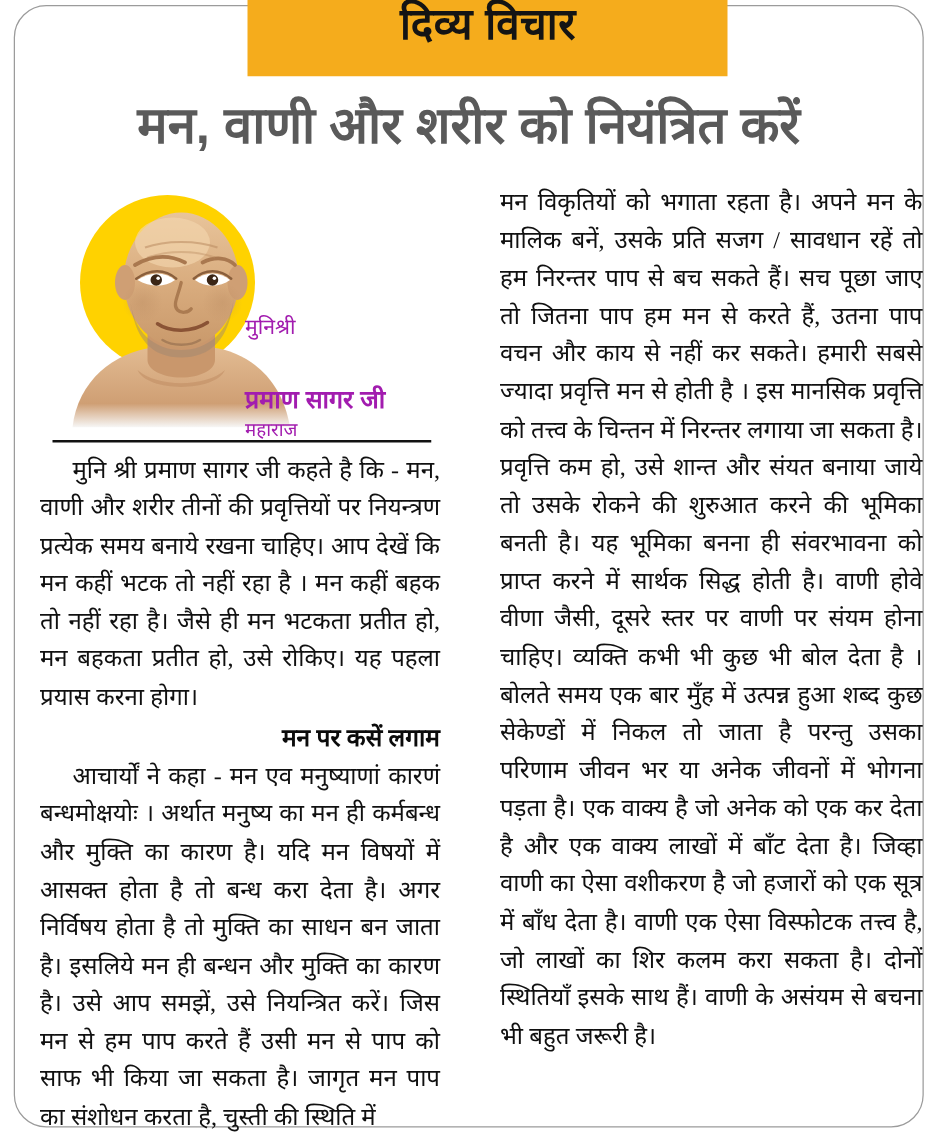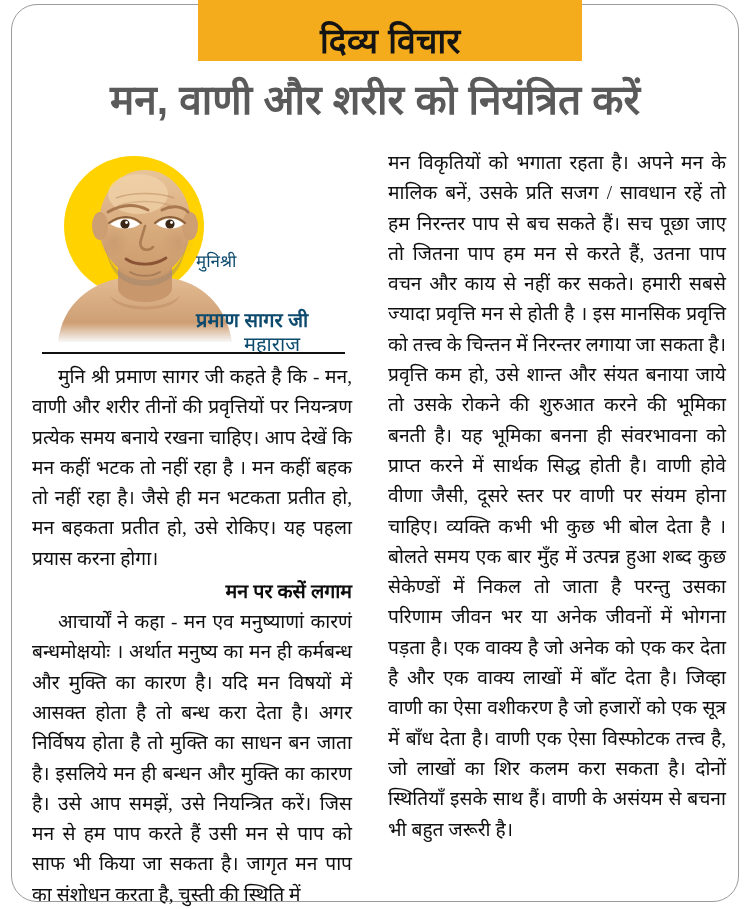--- a/index.html
+++ b/index.html
@@ -37,21 +37,21 @@
 
   
   .banner {
     position: absolute;
     left: 198px;
     top: 0px;
     width: 384px;
     height: 61px;
     background: #f5ac1c;
     display: flex;
-    align-items: flex-end;
+    align-items: flex-start;
     justify-content: center;
     overflow: hidden;
   }
   .banner-title {
     font-family: "Liberation Sans", "DejaVu Sans", sans-serif;
     font-weight: bold;
     font-size: 35px;
     line-height: 40px;
     color: #141414;
     letter-spacing: 0.5px;
@@ -112,47 +112,47 @@
     top: 8px;
     width: 190px;
     height: 188px;
   }
 
   .byline {
     position: absolute;
     left: 168px;
     top: 104px;
     width: 152px;
-    color: #0c4a6e;
+    color: #a21caf;
     font-family: "Liberation Sans", "DejaVu Sans", sans-serif;
   }
   .byline-pre  { font-size: 17px; line-height: 23px; font-weight: 500; }
   .byline-name { font-size: 20px; line-height: 27px; font-weight: bold; margin-top: 34px; }
-  .byline-post { font-size: 20px; line-height: 21px; font-weight: 500; text-align: center; }
+  .byline-post { font-size: 15px; line-height: 21px; font-weight: 500; }
 
   .rule {
     position: absolute;
     left: 14px;
     top: 206px;
     width: 303px;
     height: 0;
     border-top: 2.2px solid #111111;
   }
 
   .body-text {
     font-family: "Liberation Serif", "DejaVu Serif", serif;
     font-size: 19.2px;
     line-height: 30.3px;
     color: #101010;
     text-align: justify;
     text-justify: inter-word;
     word-spacing: 0.2px;
   }
   .col-left .body-text  { position: absolute; left: 4px; top: 216px; width: 320px; }
-  .col-right .body-text { position: absolute; left: 4px; top: 2px;  width: 338px; font-family: Liberation Serif, serif; }
+  .col-right .body-text { position: absolute; left: 16px; top: 2px;  width: 338px; font-family: Liberation Serif, serif; }
 
   .para { margin: 0; text-indent: 26px; }
   .para.no-indent { text-indent: 0; }
 
   .subhead {
     margin: 2px 0 0 0;
     text-align: right;
     text-indent: 0;
     font-weight: bold;
     font-size: 19.6px;

